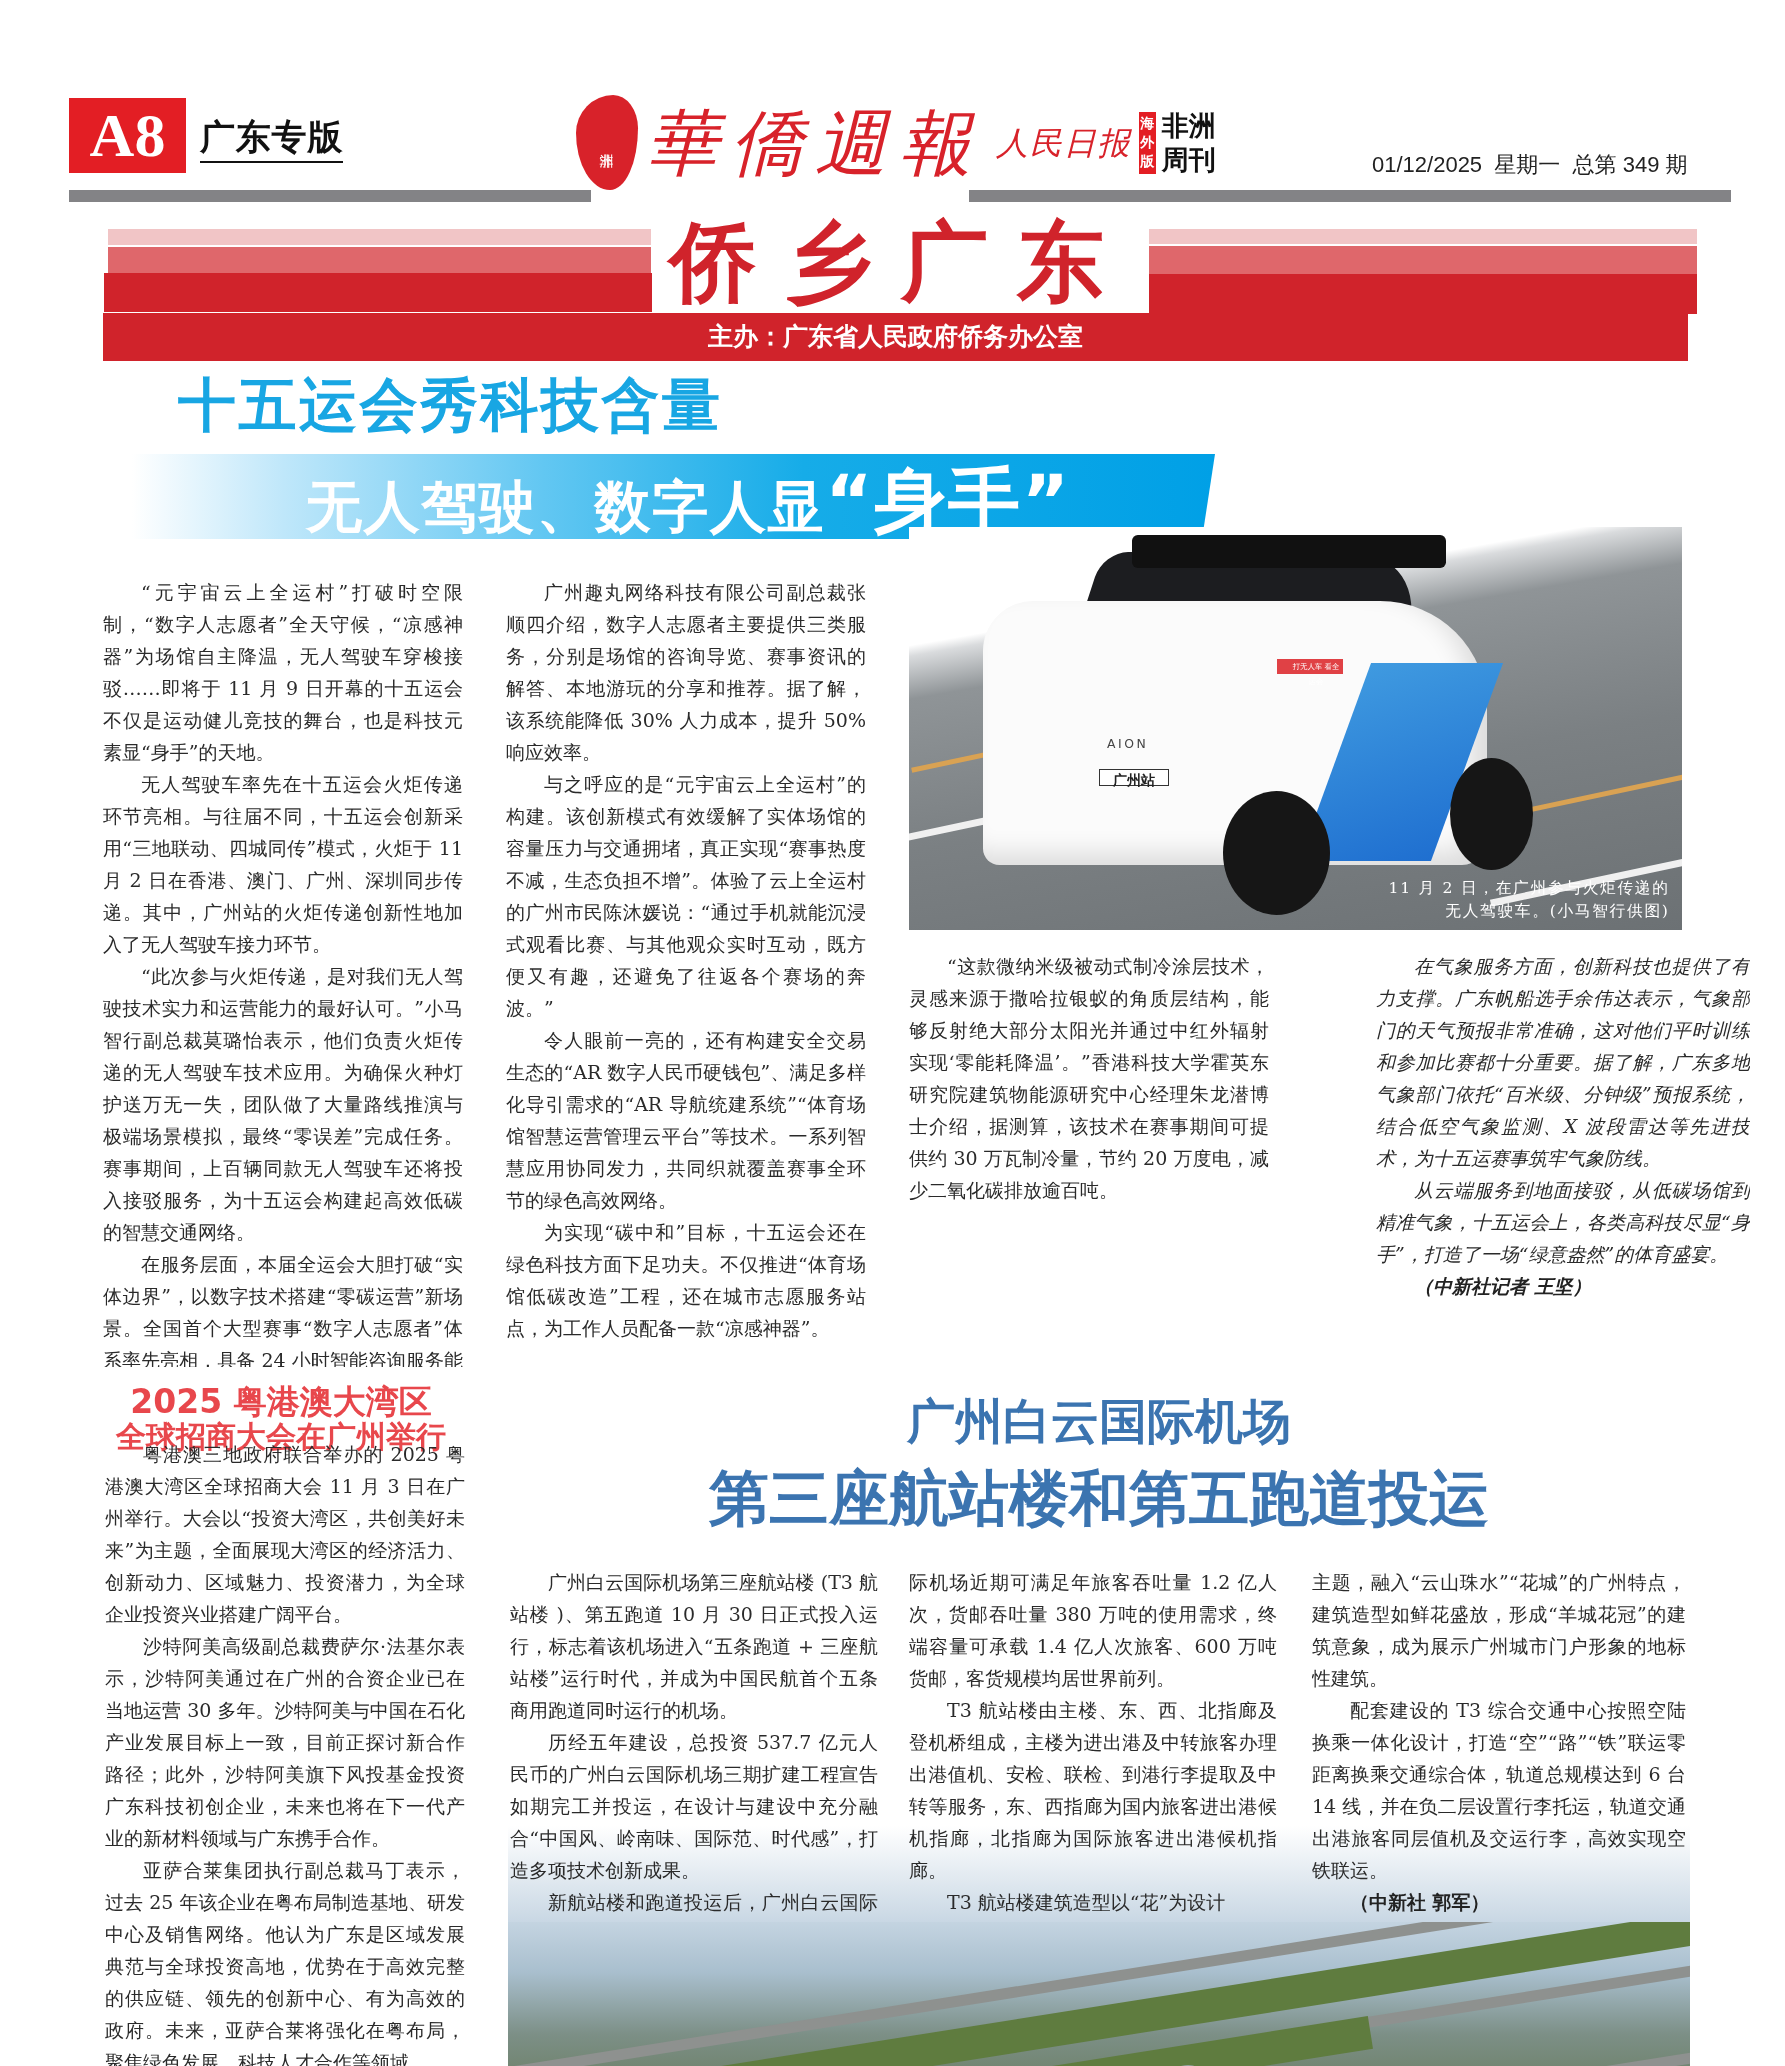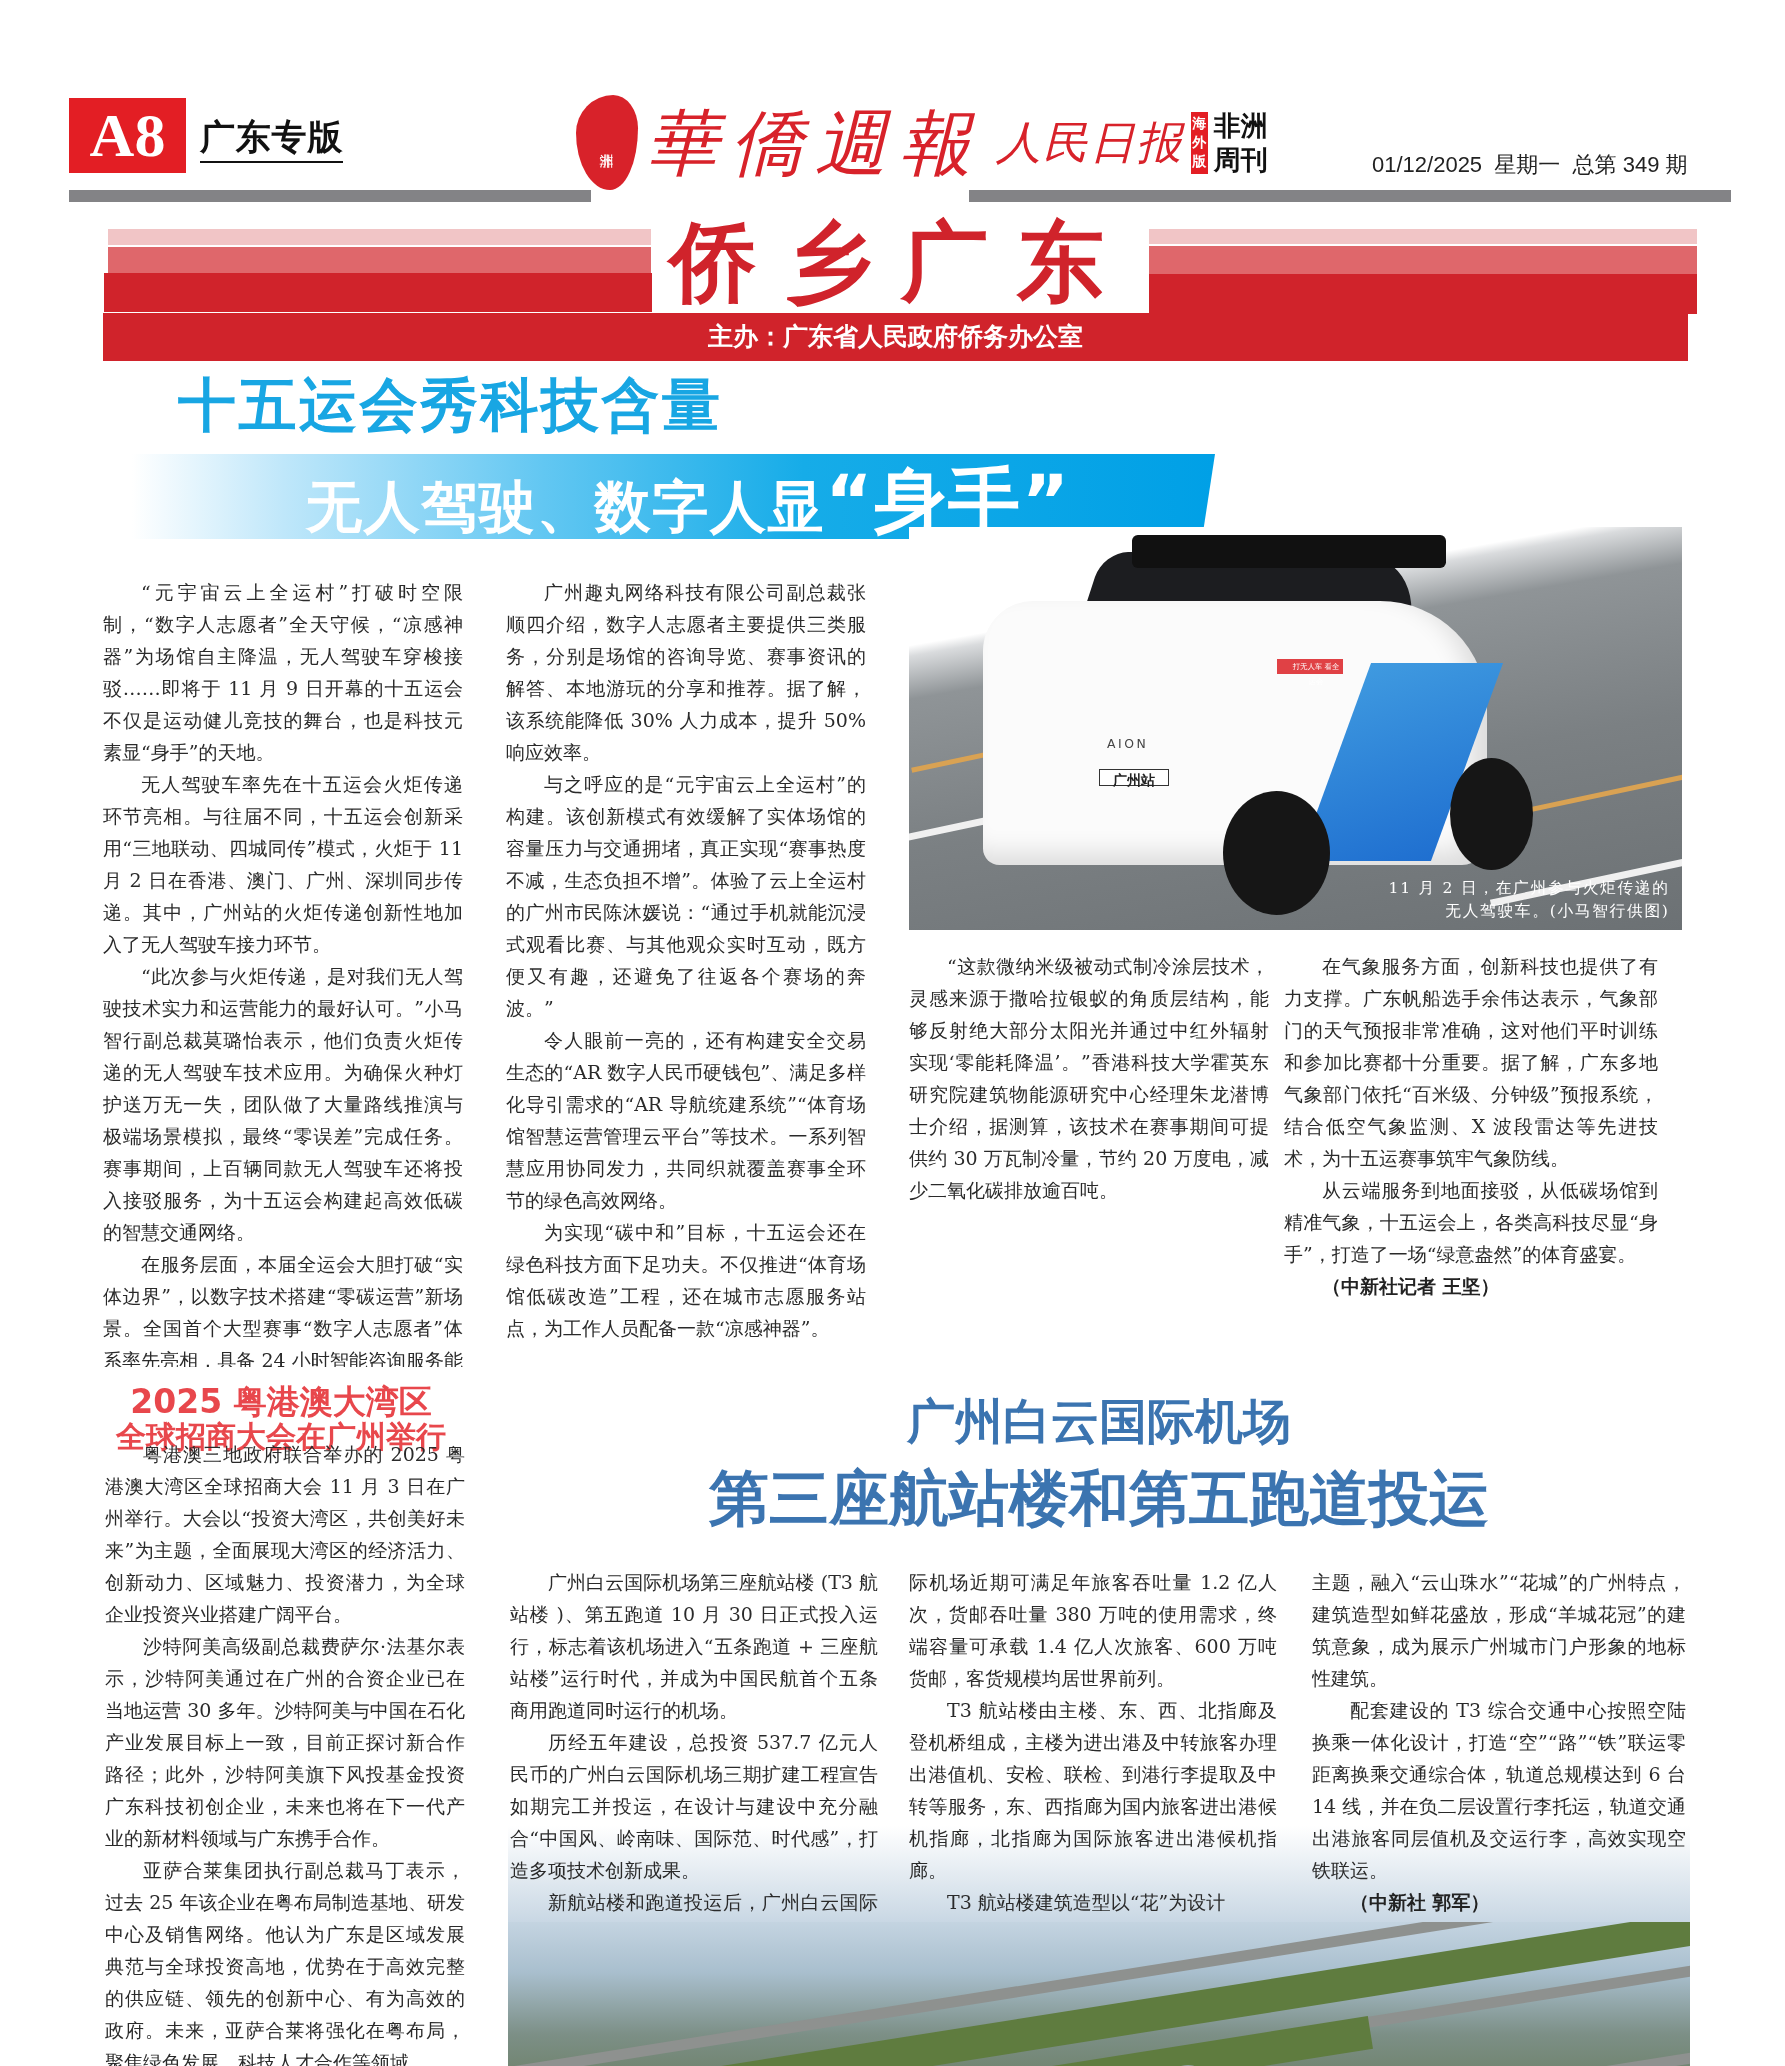--- a/index.html
+++ b/index.html
@@ -10,21 +10,21 @@
 
   
   .page-no { left: 69px; top: 98px; width: 117px; height: 75px; background: #e31e24; color: #fff;
     font-family: "Liberation Serif", serif; font-weight: bold; font-size: 62px; line-height: 75px; text-align: center; }
   .section-name { left: 200px; top: 120px; font-family: "DejaVu Sans", sans-serif; font-weight: bold; font-size: 35px; color: #111;
     border-bottom: 2.5px solid #111; padding-bottom: 5.8px; line-height: 1; letter-spacing: 0.8px; }
   .mast-logo { left: 576px; top: 95px; display: flex; align-items: center; }
   .africa { width: 62px; height: 95px; background: #d8222a; border-radius: 60% 40% 45% 55% / 40% 35% 65% 60%;
     color: #fff; font-family: "DejaVu Sans", sans-serif; font-size: 14px; writing-mode: vertical-rl; display: flex; align-items: center; justify-content: center; margin-right: 8.3px; }
   .mast-title { font-family: "DejaVu Serif", serif; font-size: 72px; color: #d8222a; letter-spacing: 12.4px; font-style: italic; line-height: 1; }
-  .renmin { margin-left: 12.4px; font-family: "DejaVu Serif", serif; font-style: italic; font-size: 45px; color: #d8222a; line-height: 1; letter-spacing: 1.7px; }
+  .renmin { margin-left: 12.4px; font-family: "DejaVu Serif", serif; font-style: italic; font-size: 32px; color: #d8222a; line-height: 1; letter-spacing: 1.7px; }
   .haiwai { margin-left: 7.4px; width: 17.4px; background: #e31e24; color: #fff; font-family: "DejaVu Sans", sans-serif; font-weight: bold;
     font-size: 14px; line-height: 19px; text-align: center; padding: 2.5px 0; }
   .africa-weekly { margin-left: 5.8px; font-family: "DejaVu Sans", sans-serif; font-weight: bold; font-size: 27px; line-height: 34px; color: #111; width: 58px; }
   .issue-info { left: 1372px; top: 150px; font-family: "Liberation Sans", sans-serif; font-size: 22px; color: #222; white-space: pre; }
   .gray-rule { top: 190px; height: 12.4px; background: #838386; }
 
   
   .band { height: 16.5px; }
   .banner-title { left: 669px; top: 219px; font-family: "DejaVu Sans", sans-serif; font-weight: bold; font-size: 87px; color: #d0232b;
     letter-spacing: 29px; line-height: 1; }
@@ -156,21 +156,21 @@
 </div>
 <div class="abs col" style="left:506px;top:576px;width:360px;height:791px;overflow:hidden;">
   <p>广州趣丸网络科技有限公司副总裁张顺四介绍，数字人志愿者主要提供三类服务，分别是场馆的咨询导览、赛事资讯的解答、本地游玩的分享和推荐。据了解，该系统能降低 30% 人力成本，提升 50% 响应效率。</p>
   <p>与之呼应的是“元宇宙云上全运村”的构建。该创新模式有效缓解了实体场馆的容量压力与交通拥堵，真正实现“赛事热度不减，生态负担不增”。体验了云上全运村的广州市民陈沐媛说：“通过手机就能沉浸式观看比赛、与其他观众实时互动，既方便又有趣，还避免了往返各个赛场的奔波。”</p>
   <p>令人眼前一亮的，还有构建安全交易生态的“AR 数字人民币硬钱包”、满足多样化导引需求的“AR 导航统建系统”“体育场馆智慧运营管理云平台”等技术。一系列智慧应用协同发力，共同织就覆盖赛事全环节的绿色高效网络。</p>
   <p>为实现“碳中和”目标，十五运会还在绿色科技方面下足功夫。不仅推进“体育场馆低碳改造”工程，还在城市志愿服务站点，为工作人员配备一款“凉感神器”。</p>
 </div>
 <div class="abs col" style="left:909px;top:950px;width:360px;height:417px;overflow:hidden;">
   <p>“这款微纳米级被动式制冷涂层技术，灵感来源于撒哈拉银蚁的角质层结构，能够反射绝大部分太阳光并通过中红外辐射实现‘零能耗降温’。”香港科技大学霍英东研究院建筑物能源研究中心经理朱龙潜博士介绍，据测算，该技术在赛事期间可提供约 30 万瓦制冷量，节约 20 万度电，减少二氧化碳排放逾百吨。</p>
 </div>
-<div class="abs col" style="left:1284px;top:950px;width:374px;height:417px;overflow:hidden;">
+<div class="abs col" style="left:1376px;top:950px;width:374px;height:417px;overflow:hidden;font-style:italic;">
   <p>在气象服务方面，创新科技也提供了有力支撑。广东帆船选手余伟达表示，气象部门的天气预报非常准确，这对他们平时训练和参加比赛都十分重要。据了解，广东多地气象部门依托“百米级、分钟级”预报系统，结合低空气象监测、X 波段雷达等先进技术，为十五运赛事筑牢气象防线。</p>
   <p>从云端服务到地面接驳，从低碳场馆到精准气象，十五运会上，各类高科技尽显“身手”，打造了一场“绿意盎然”的体育盛宴。</p>
   <p class="byline">（中新社记者 王坚）</p>
 </div>
 
 <div class="abs bay-title">
   <div class="l1">2025 粤港澳大湾区</div>
   <div class="l2">全球招商大会在广州举行</div>
 </div>
 <div class="abs col" style="left:105px;top:1438px;width:360px;height:1033px;overflow:hidden;">

